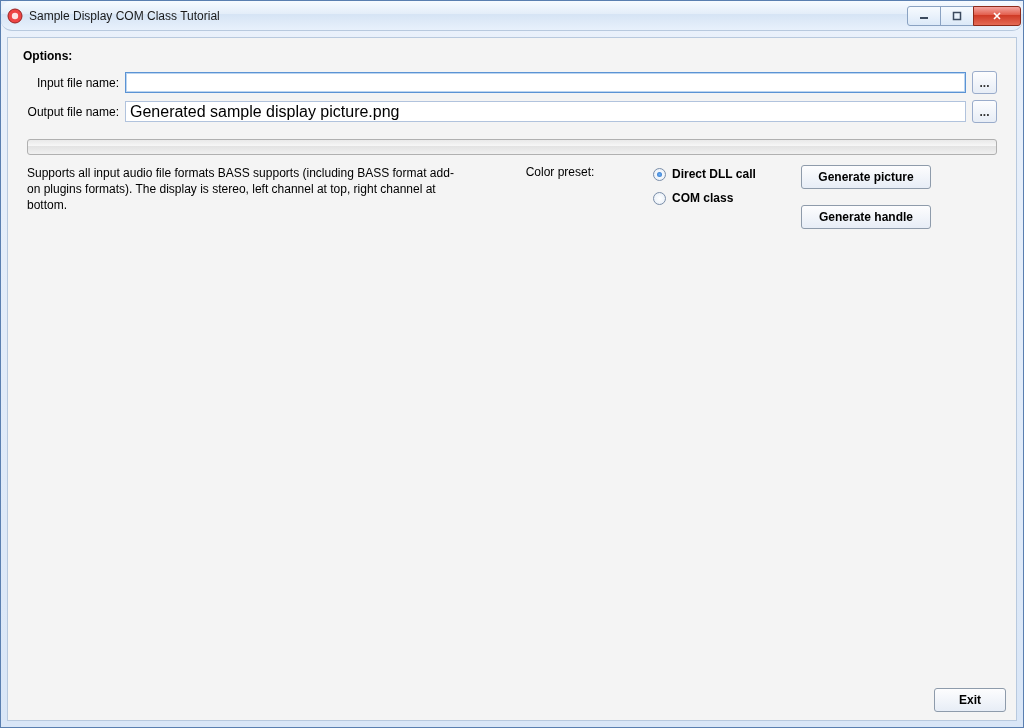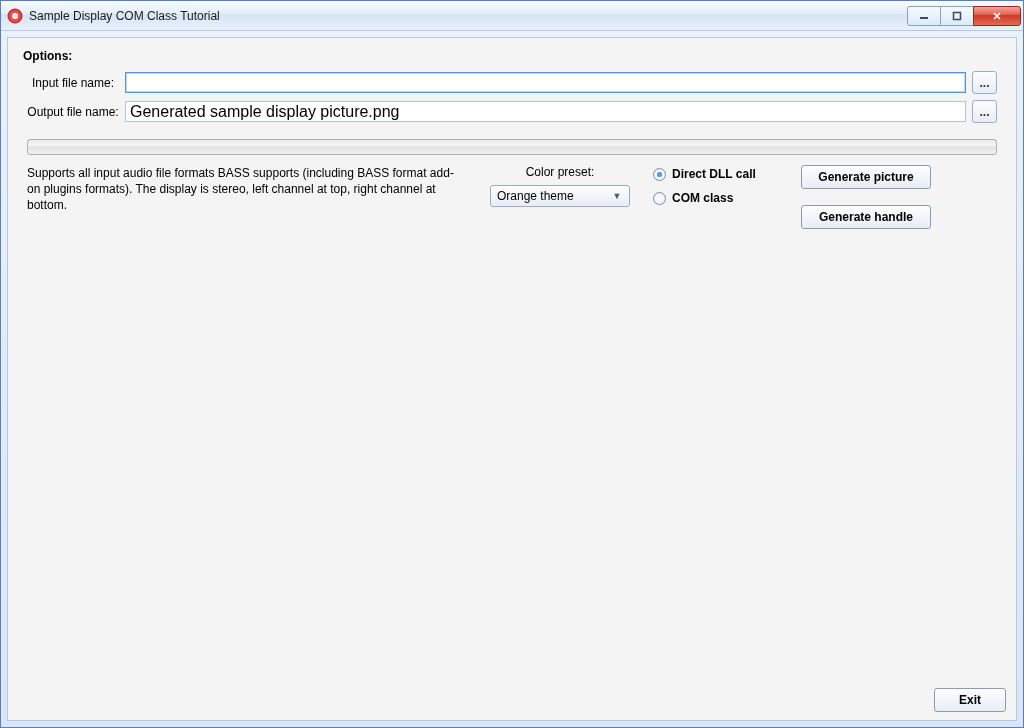--- a/index.html
+++ b/index.html
@@ -10,20 +10,21 @@
     border: 1px solid #5a7fb0;
     position: relative;
     display: flex; flex-direction: column;
   }
   .titlebar {
     height: 30px;
     background: linear-gradient(#f7fbff, #e3edf9 45%, #d6e4f5 46%, #e8f1fc);
     border-bottom: 1px solid #b8c9de;
     display: flex; align-items: center;
     padding: 0 0 0 6px;
+    border-radius: 11px;
   }
   .titlebar .app-icon {
     width: 16px; height: 16px; margin-right: 6px;
     display: flex; align-items: center; justify-content: center;
   }
   .titlebar .app-icon svg { width:16px; height:16px; }
   .titlebar .title { color: #1a1a1a; font-size: 12px; }
   .win-controls { margin-left: auto; display: flex; height: 20px; margin-right: 2px; }
   .win-btn {
     width: 34px; height: 20px;
@@ -55,21 +56,21 @@
     flex: 1; display: flex; flex-direction: column;
   }
   .group-label {
     font-weight: bold; font-size: 12px; color: #000;
     padding: 2px 6px 4px 6px;
   }
   .form-area { padding: 4px 10px; }
   .row {
     display: flex; align-items: center; margin-bottom: 6px; gap: 6px;
   }
-  .row label.field-label { width: 92px; text-align: center; color: #000; }
+  .row label.field-label { width: 92px; text-align: right; color: #000; }
   .text-input {
     flex: 1; height: 21px;
     border: 1px solid #b1c3dd;
     background: #fff; padding: 0 4px;
     font-family: inherit; font-size: 16px;
   }
   .text-input.focused { outline: none; border: 1px solid #5b93d4; box-shadow: 0 0 0 1px #bcd5f0 inset; }
   .browse-btn {
     width: 25px; height: 23px;
     border: 1px solid #9aaccb;
@@ -184,24 +185,20 @@
         </div>
       </div>
 
       <div class="progress"></div>
 
       <div class="mid-area">
         <div class="info-text">Supports all input audio file formats BASS supports (including BASS format add-on plugins formats). The display is stereo, left channel at top, right channel at bottom.</div>
 
         <div class="preset-col">
           <div class="preset-label">Color preset:</div>
-          <div class="combo">
-            <span class="combo-val">Orange theme</span>
-            <span class="combo-arrow">▼</span>
-          </div>
         </div>
 
         <div class="radio-col">
           <div class="radio-row">
             <span class="radio checked"></span>
             <span class="radio-label">Direct DLL call</span>
           </div>
           <div class="radio-row">
             <span class="radio"></span>
             <span class="radio-label">COM class</span>

